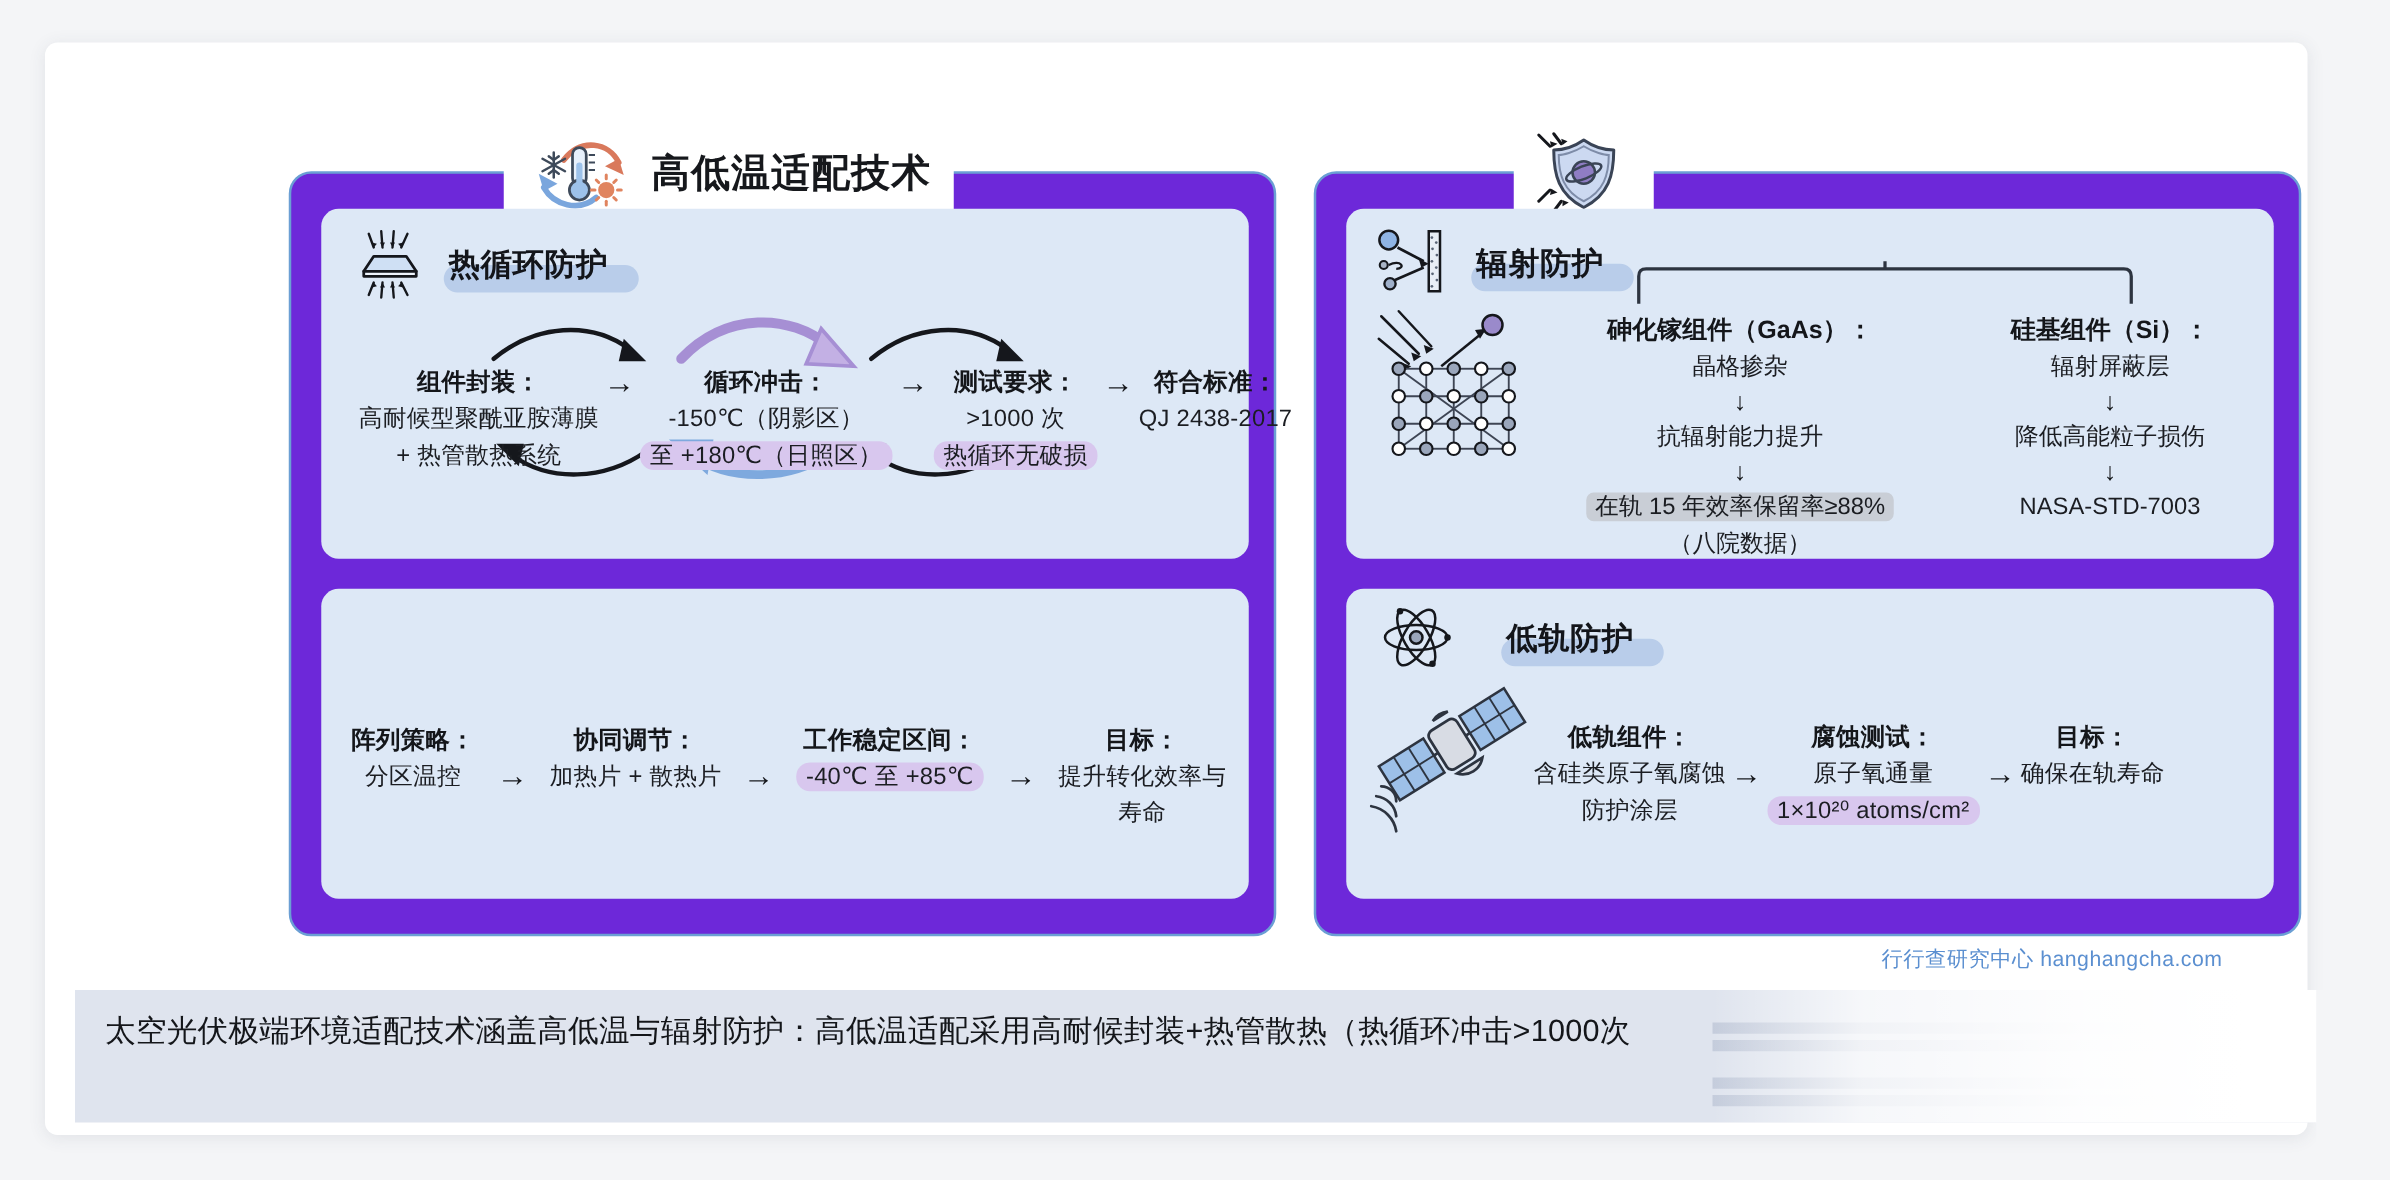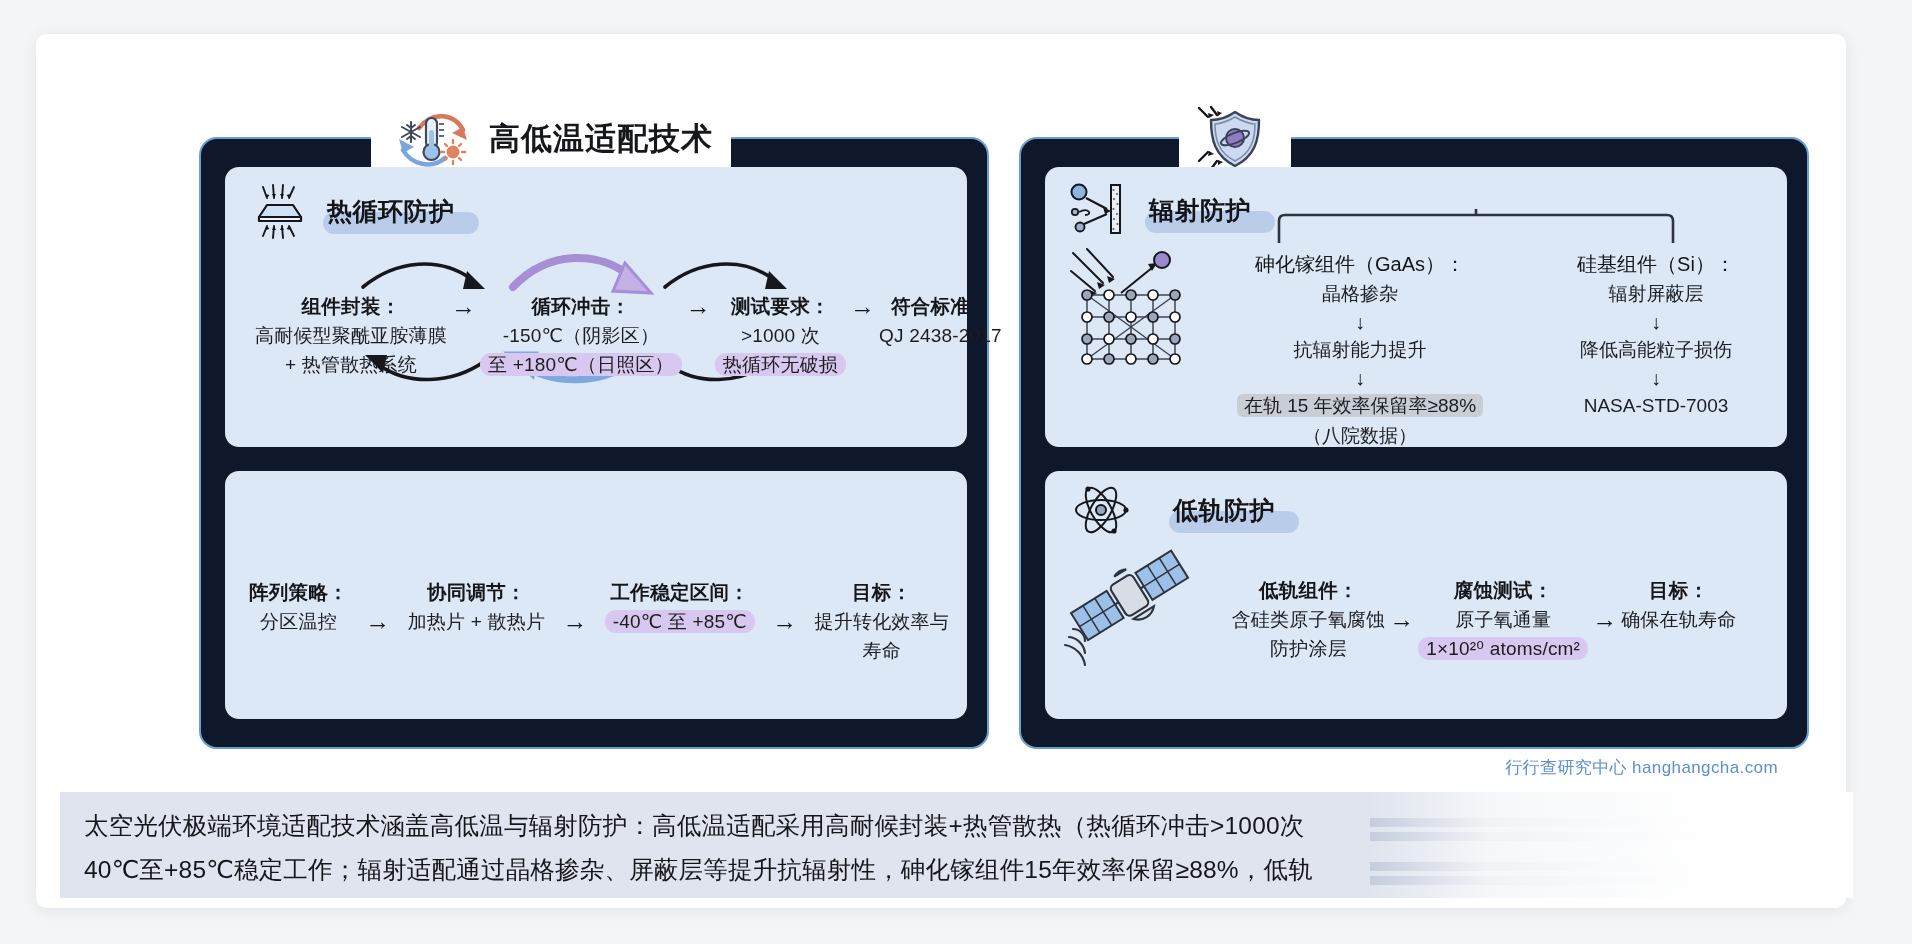--- a/index.html
+++ b/index.html
@@ -21,21 +21,22 @@
     background: #ffffff;
     border-radius: 10px;
     box-shadow: 0 2px 14px rgba(60,70,90,.10);
   }
 
   
   .panel {
     position: absolute;
     border: 2.5px solid #6b9fd4;
     border-radius: 18px;
-    background: #0f172a;
+    background: #6d28d9;
+    margin-left: 32px;
   }
   .panel-left  { left: 163px; top: 103px; width: 790px; height: 612px; }
   .panel-right { left: 983px; top: 103px; width: 790px; height: 612px; }
 
   
   .panel-title {
     position: absolute;
     top: -32px;
     display: flex; align-items: center; gap: 14px;
     background: #ffffff;
@@ -94,21 +95,21 @@
   .arrow-h.mid { align-self: center; }
   .hl-purple {
     background: #d8c7ee; border-radius: 11px; padding: 1px 8px;
   }
   .hl-grey {
     background: #c9ced6; border-radius: 6px; padding: 1px 7px;
   }
 
   
   .chain { position: absolute; text-align: center; white-space: nowrap; }
-  .chain .ttl { font-size: 20px; font-weight: normal; color: #14161a; line-height: 30px; }
+  .chain .ttl { font-size: 20px; font-weight: bold; color: #14161a; line-height: 30px; }
   .chain .ln  { font-size: 19px; color: #1b1d22; line-height: 30px; }
   .chain .varrow { font-size: 20px; color: #14161a; line-height: 26px; }
 
   
   .bracket { position: absolute; }
 
   
   .attrib {
     position: absolute;
     right: 68px; top: 722px;
@@ -474,21 +475,21 @@
               <path d="M66 36 a12 9 0 0 1 14 0 z" fill="#d8dce4" stroke="#2d3440" stroke-width="2.2"></path>
             </g>
             <g fill="none" stroke="#2d3440" stroke-width="2.2" stroke-linecap="round">
               <path d="M12 92 a12 12 0 0 1 12 12"></path>
               <path d="M8 100 a18 18 0 0 1 16 16"></path>
               <path d="M4 108 a24 24 0 0 1 20 20"></path>
             </g>
           </svg>
         </div>
 
-        <div class="flow" style="left:150px; top:104px; width:578px; justify-content:center;">
+        <div class="flow" style="left:150px; top:104px; width:578px; justify-content:flex-start;">
           <div class="node">
             <div class="ttl">低轨组件：</div>
             <div class="ln">含硅类原子氧腐蚀</div>
             <div class="ln">防护涂层</div>
           </div>
           <div class="arrow-h mid">→</div>
           <div class="node">
             <div class="ttl">腐蚀测试：</div>
             <div class="ln">原子氧通量</div>
             <div class="ln"><span class="hl-purple">1×10²⁰ atoms/cm²</span></div>
@@ -501,21 +502,20 @@
         </div>
       </div>
     </div>
 
     <div class="attrib">行行查研究中心  hanghangcha.com</div>
   </div>
 
   <div class="band">
     <div class="btxt">
       <div>太空光伏极端环境适配技术涵盖高低温与辐射防护：高低温适配采用高耐候封装+热管散热（热循环冲击&gt;1000次</div>
-      <div>40℃至+85℃稳定工作；辐射适配通过晶格掺杂、屏蔽层等提升抗辐射性，砷化镓组件15年效率保留≥88%，低轨</div>
     </div>
     <div class="band-streak" style="top:26px;"></div>
     <div class="band-streak" style="top:40px; width:500px;"></div>
     <div class="band-streak" style="top:70px;"></div>
     <div class="band-streak" style="top:84px; width:480px;"></div>
     <div class="band-fade"></div>
   </div>
   <div class="band-white-corner"></div>
 </div>
 

